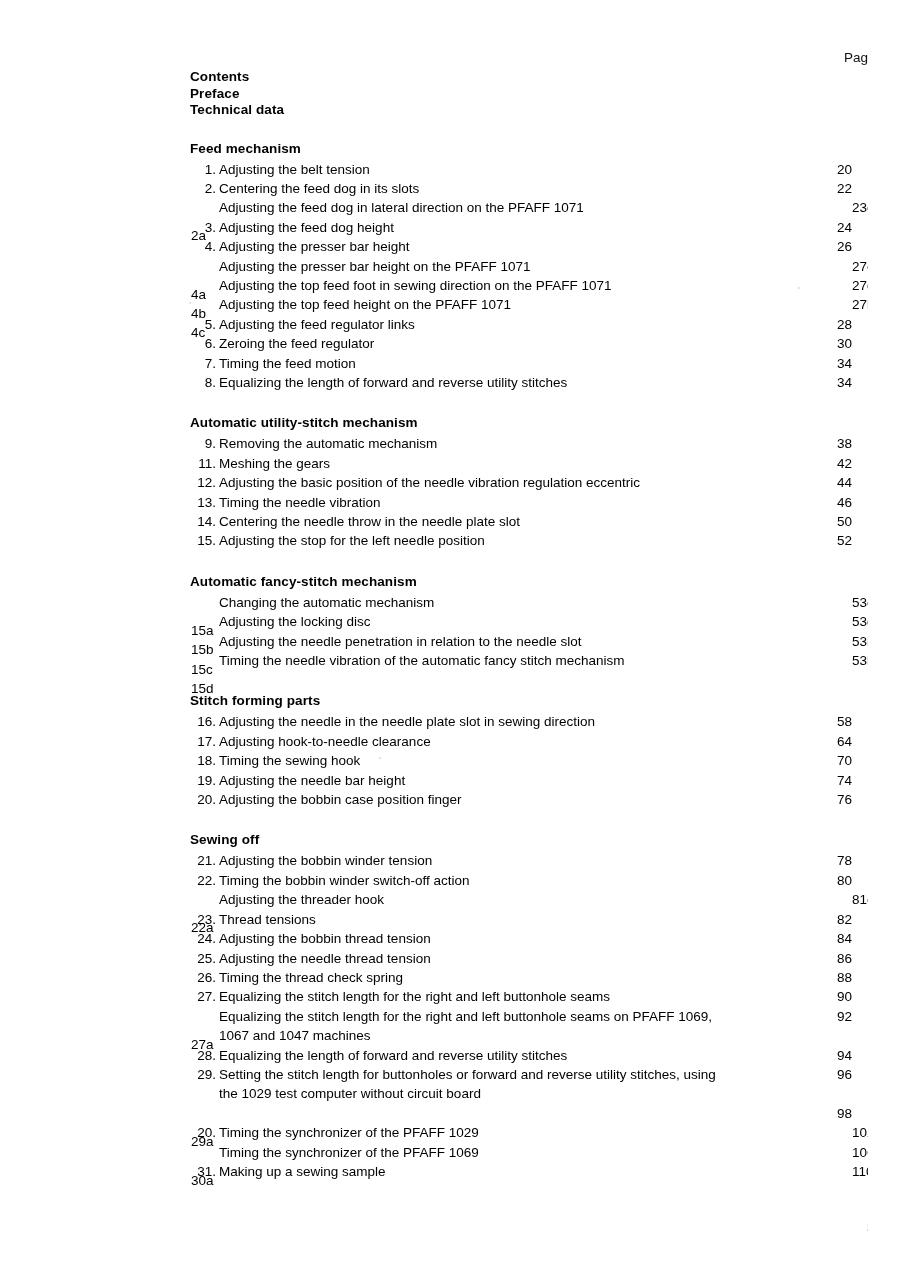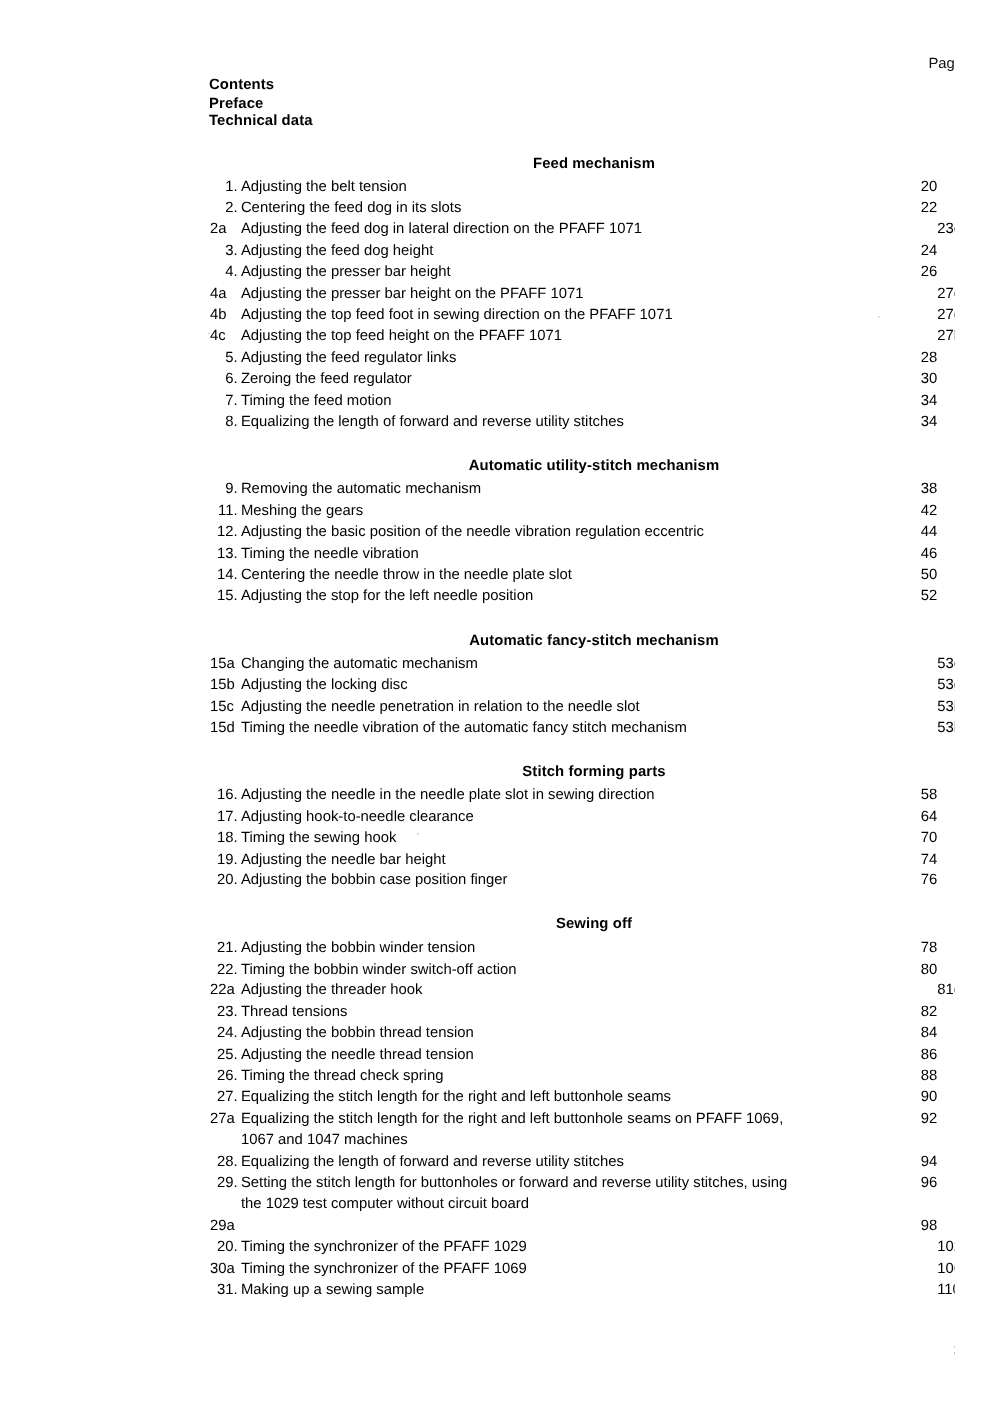--- a/index.html
+++ b/index.html
@@ -76,21 +76,20 @@
     margin-top: 23px;
   }
   .section.first { margin-top: 22px; }
 
   .section-title {
     font-size: 13.5px;
     font-weight: bold;
     letter-spacing: 0.1px;
     margin-bottom: 4px;
     white-space: nowrap;
-    text-align: center;
   }
 
   .entries { position: relative; }
 
   .entry {
     position: relative;
     display: block;
     font-size: 13.5px;
     line-height: 19.4px;
     padding-left: 29px;     
@@ -103,20 +102,21 @@
     top: 0;
     width: 26px;
     text-align: right;
     white-space: nowrap;
   }
   
   .entry.sub .num {
     left: 1px;
     width: 27px;
     text-align: left;
+    margin-top: 28px;
   }
   .entry .txt {
     display: block;
   }
   .entry .pg {
     position: absolute;
     left: 647px;
     top: 0;
     width: 42px;
     text-align: left;

